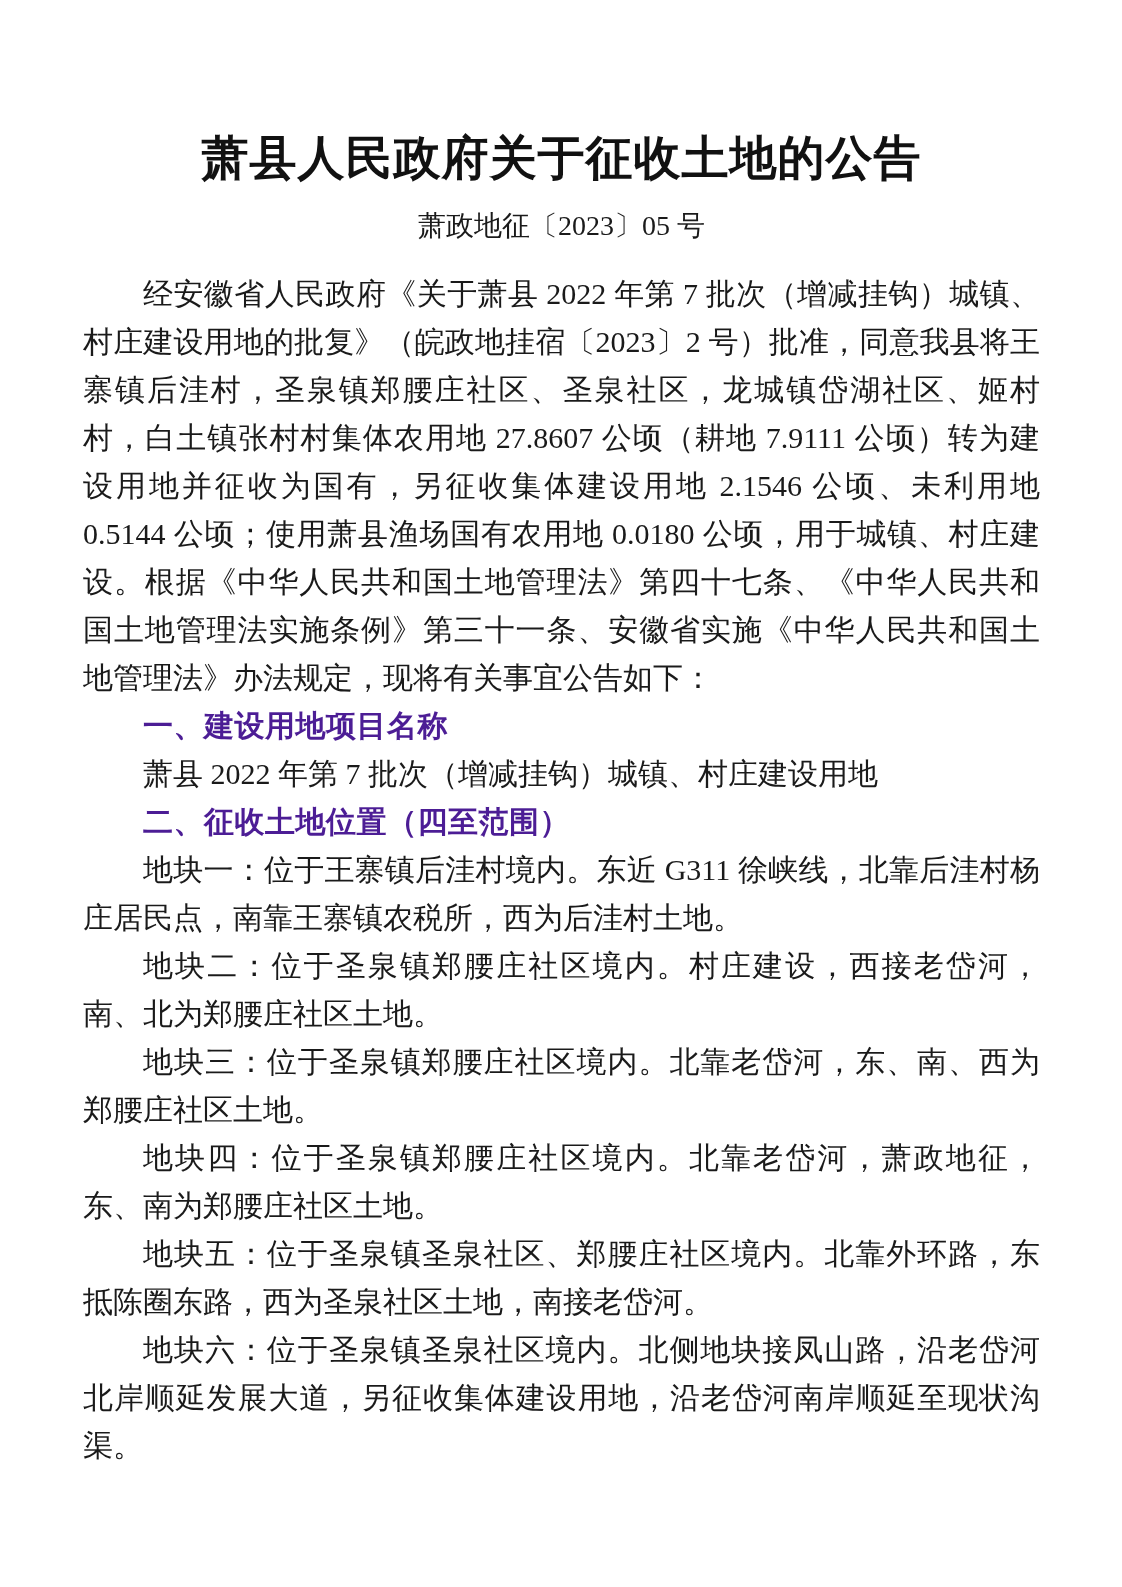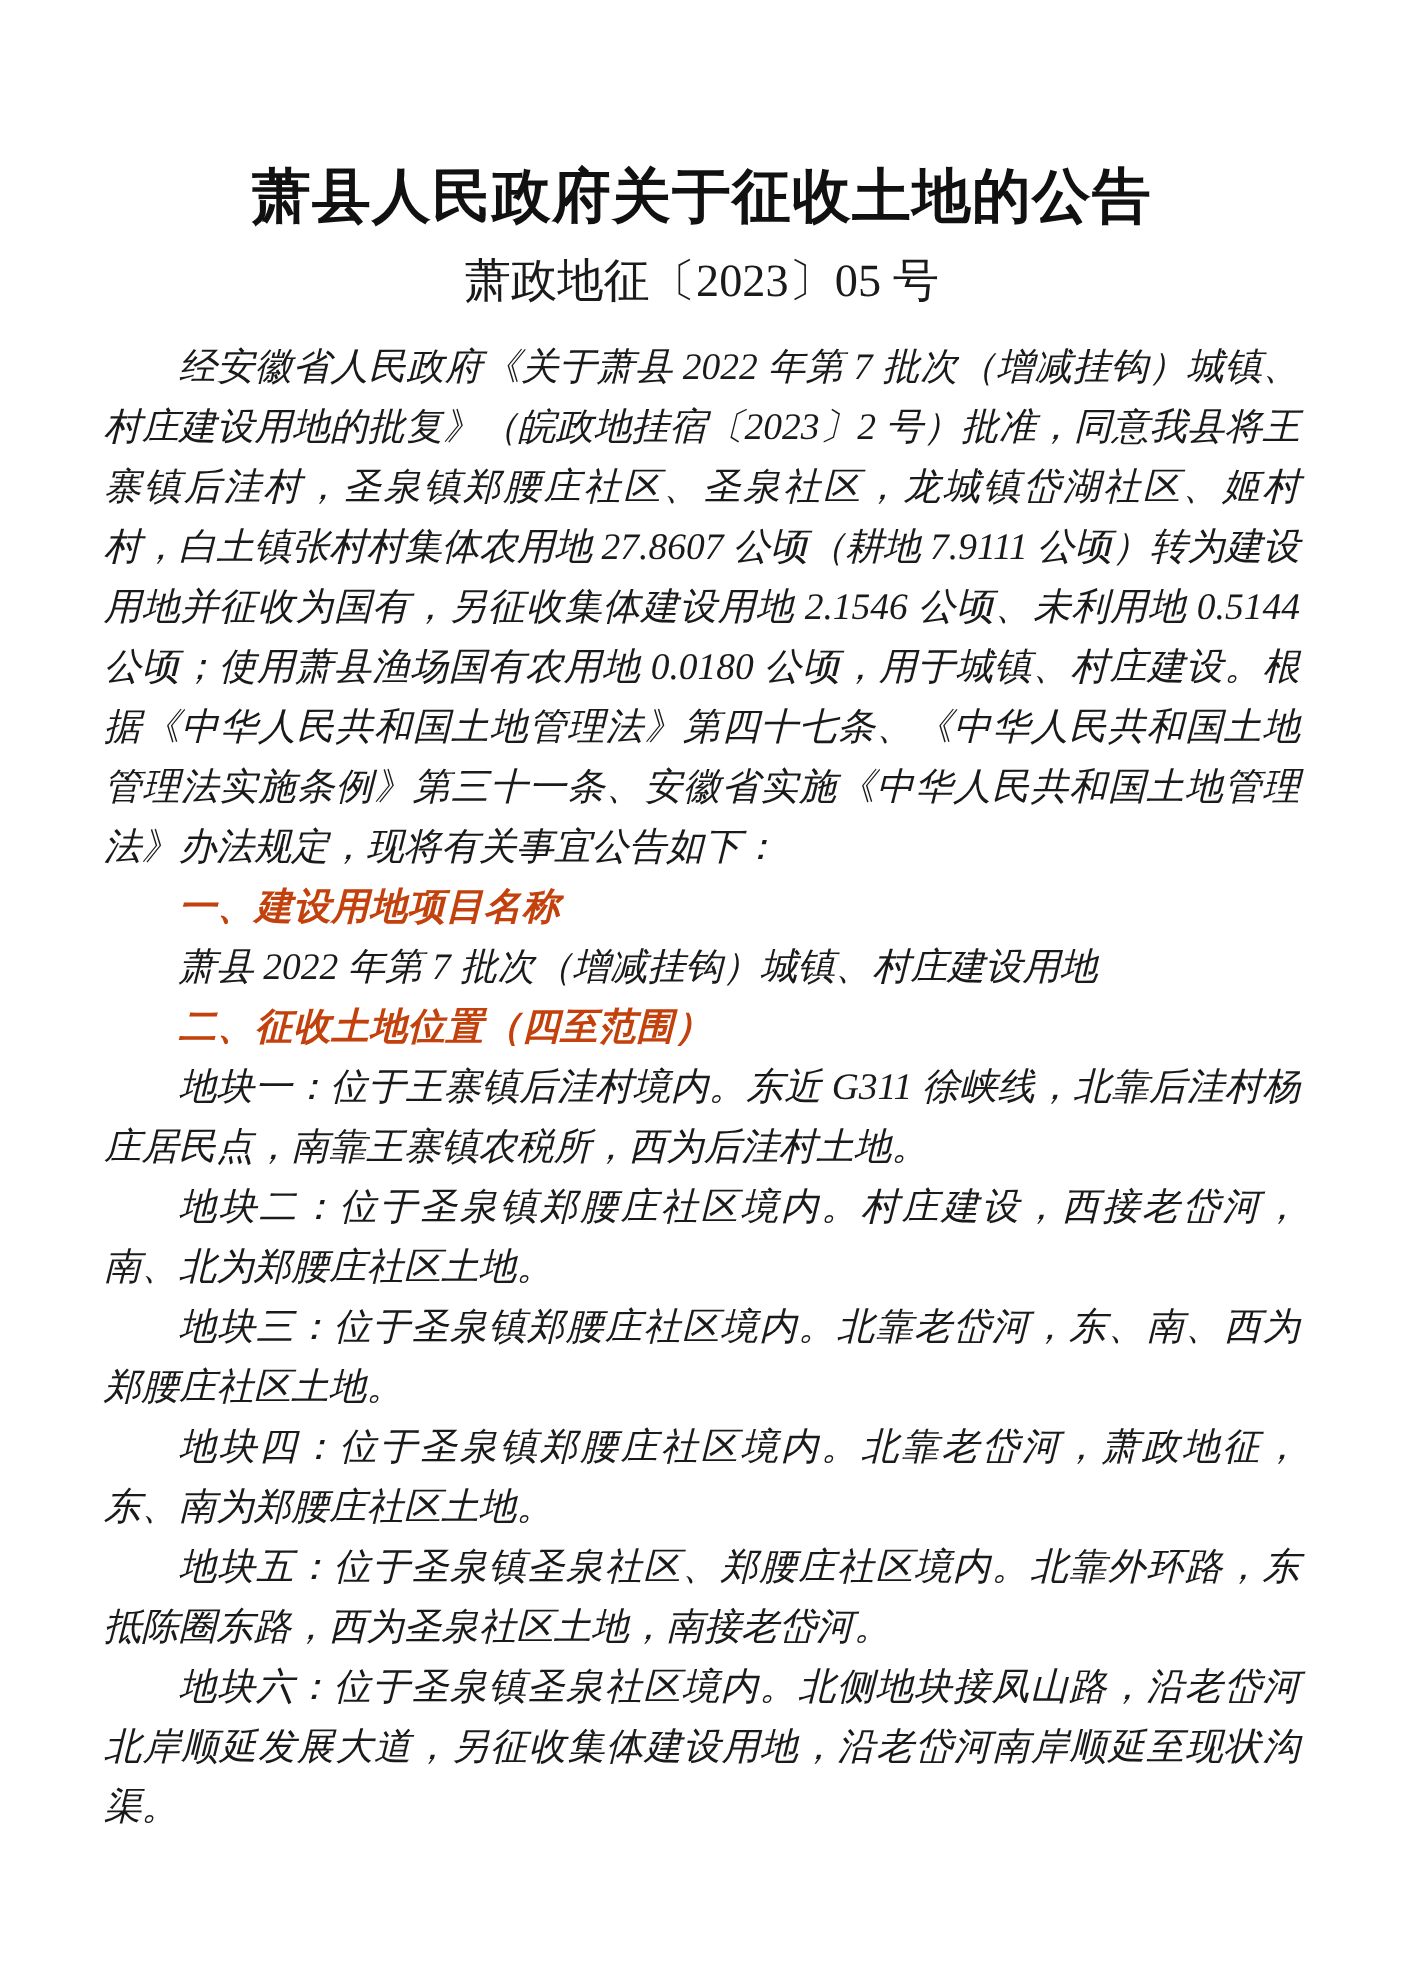--- a/index.html
+++ b/index.html
@@ -24,43 +24,42 @@
     font-weight: 700;
     font-size: 47px;
     line-height: 72px;
     text-align: center;
     letter-spacing: 1px;
     color: #111111;
   }
   .doc-number {
     margin: 10px 0 0 0;
     font-family: "Liberation Serif", "DejaVu Serif", serif;
-    font-size: 37px;
+    font-size: 28px;
     line-height: 44px;
     text-align: center;
     color: #1a1a1a;
   }
   .content {
     margin-top: 22px;
     font-family: "Liberation Serif", "DejaVu Serif", serif;
     font-size: 30px;
     line-height: 48px;
     text-align: justify;
     text-justify: inter-ideograph;
     color: #1a1a1a;
-    font-style: italic;
   }
   .content p {
     margin: 0;
     text-indent: 2em;
   }
   .content p.heading {
     font-family: "Liberation Sans", "DejaVu Sans", sans-serif;
     font-weight: 700;
-    color: #c2410c;
+    color: #4c1d95;
     letter-spacing: 0.5px;
   }
 </style>
 </head>
 <body>
 
 <div class="page">
 
   <h1 class="title">萧县人民政府关于征收土地的公告</h1>
 

